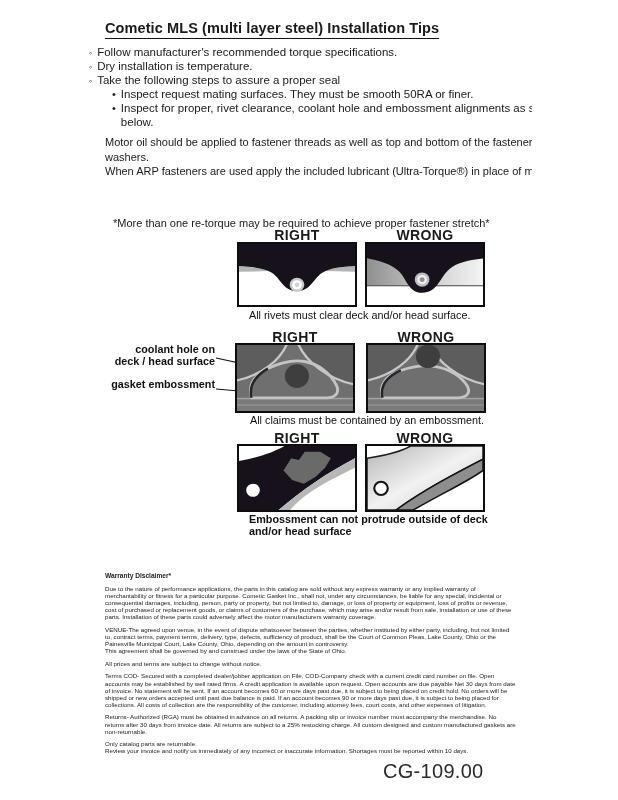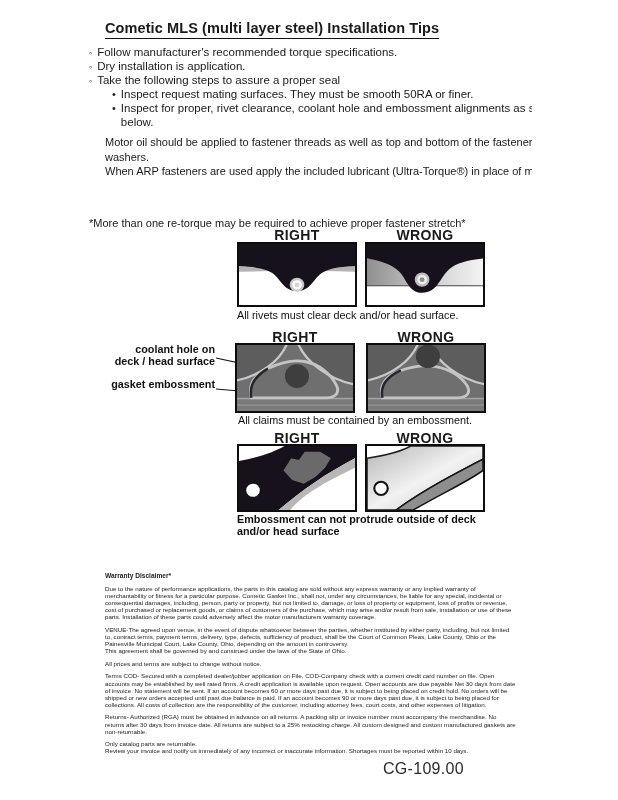--- a/index.html
+++ b/index.html
@@ -13,60 +13,60 @@
   .b-row.sub{margin-left:23px;}
   .marker{flex:0 0 auto;}
   .marker.open{font-size:9px;position:relative;top:1px;}
   .marker.filled{font-size:11px;}
   .h2{font-weight:bold;font-size:12.5px;}
   .para{font-size:11px;line-height:14.6px;white-space:pre-line;width:470px;}
   .dlabel{width:120px;text-align:center;font-weight:bold;font-size:14px;letter-spacing:0.4px;}
   .dbox{width:120px;border:2px solid #0d0d0d;box-sizing:border-box;background:#fff;}
   .dbox svg{display:block;width:100%;height:100%;}
   .h65{height:65px;} .h70{height:70px;} .h68{height:68px;border-width:2.5px;}
-  .caption{font-size:10.8px;line-height:11.8px;white-space:pre-line;color:#111;}
+  .caption{font-size:10.8px;line-height:11.8px;white-space:pre-line;color:#111;margin-left:12px;}
   .ann{width:110px;text-align:right;font-size:10.8px;line-height:11.5px;white-space:pre-line;color:#111;font-weight:bold;}
   .legal{top:572px;left:105px;width:412px;color:#232323;}
   .legal h4{margin:0 0 6px 0;font-size:6.6px;}
   .legal p{margin:0 0 5.5px 0;font-size:6.2px;line-height:7.1px;white-space:pre-line;}
-  .pagenum{top:760px;left:383px;font-size:16px;color:#2b2b2b;letter-spacing:0.3px;}
+  .pagenum{top:760px;left:383px;font-size:20px;color:#2b2b2b;letter-spacing:0.3px;}
 </style>
 </head>
 <body>
 
 <div class="page">
 
   <div class="abs title">Cometic MLS (multi layer steel) Installation Tips</div>
 
   <div class="abs bullets">
     <div class="b-row">
       <span class="marker open">◦</span>
       <span>Follow manufacturer's recommended torque specifications.</span>
     </div>
     <div class="b-row">
       <span class="marker open">◦</span>
-      <span>Dry installation is application.</span>
+      <span>Dry installation is temperature.</span>
     </div>
     <div class="b-row">
       <span class="marker open">◦</span>
       <span>Take the following steps to assure a proper seal</span>
     </div>
     <div class="b-row sub">
       <span class="marker filled">•</span>
       <span>Inspect request mating surfaces.  They must be smooth 50RA or finer.</span>
     </div>
     <div class="b-row sub">
       <span class="marker filled">•</span>
       <span>Inspect for proper, rivet clearance, coolant hole and embossment alignments as shown below.</span>
     </div>
   </div>
 
   <div class="abs para" style="top:135px;left:105px;">Motor oil should be applied to fastener threads as well as top and bottom of the fastener washers.
 When ARP fasteners are used apply the included lubricant (Ultra-Torque®) in place of motor oil.</div>
-  <div class="abs para" style="top:216px;left:89px;">*More than one re-torque may be required to achieve proper fastener stretch*</div>
+  <div class="abs para" style="top:216px;left:113px;">*More than one re-torque may be required to achieve proper fastener stretch*</div>
 
   <div class="abs dlabel" style="top:227px;left:237px;">RIGHT</div>
   <div class="abs dlabel" style="top:227px;left:365px;">WRONG</div>
 
   <div class="abs dbox h65" style="top:242px;left:237px;">
     <svg viewBox="0 0 120 65" preserveAspectRatio="none">
       <rect width="120" height="65" fill="#ffffff"></rect>
       <path d="M0,23 L40,28.5 L0,29.7 Z" fill="#b4b4b4"></path>
       <path d="M120,23 L80,28.5 L120,29.7 Z" fill="#b4b4b4"></path>
       <path d="M0,0 H120 V23.5 C106,24.5 95,25.5 87,30 C77,35.5 75,50 60,50 C45,50 43,35.5 33,30 C25,25.5 14,24.5 0,23.5 Z" fill="#17111b"></path>

